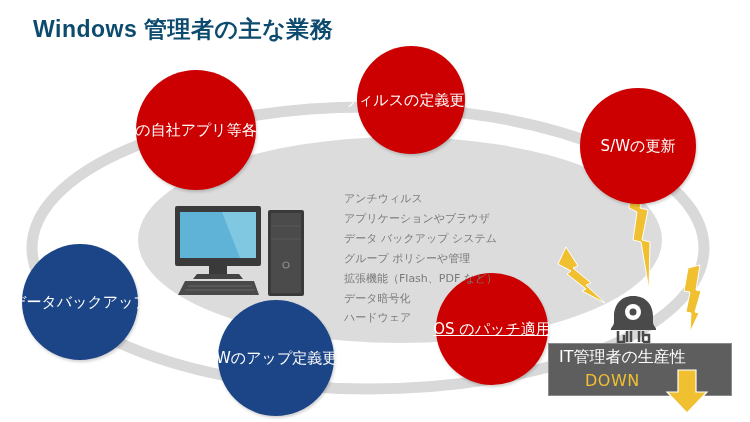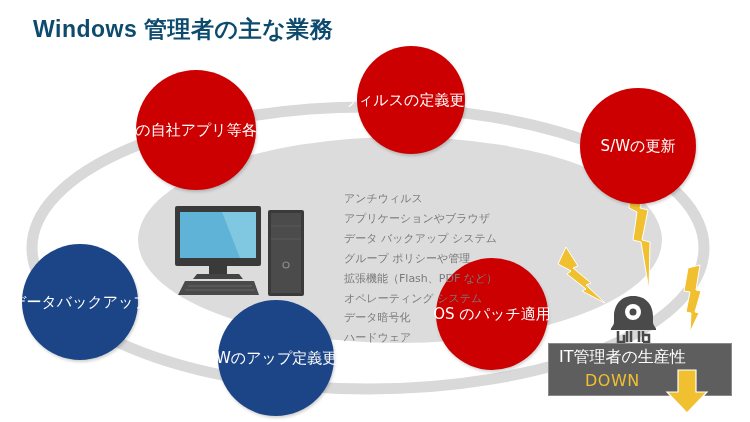--- a/index.html
+++ b/index.html
@@ -102,21 +102,21 @@
 <div class="bubble red" style="left:357px; top:46px; width:108px; height:108px;">
   <span>ウィルスの</span>
   <span>定義更新</span>
 </div>
 
 <div class="bubble red" style="left:580px; top:88px; width:116px; height:116px;">
   <span>S/Wの</span>
   <span>更新</span>
 </div>
 
-<div class="bubble red" style="left:436px; top:258px; width:112px; height:112px;">
+<div class="bubble red" style="left:436px; top:273px; width:112px; height:112px;text-decoration:underline;">
   <span>OS の</span>
   <span>パッチ適用</span>
 </div>
 
 <div class="bubble blue" style="left:22px; top:244px; width:116px; height:116px;">
   <span>データ</span>
   <span>バックアップ</span>
 </div>
 
 <div class="bubble blue" style="left:218px; top:300px; width:116px; height:116px;">
@@ -124,21 +124,20 @@
   <span>アップ</span>
   <span>定義更新</span>
 </div>
 
 <div class="list">
   <div>アンチウィルス</div>
   <div>アプリケーションやブラウザ</div>
   <div>データ バックアップ システム</div>
   <div>グループ ポリシーや管理</div>
   <div>拡張機能（Flash、PDF など）</div>
-  <div>オペレーティング システム</div>
   <div>データ暗号化</div>
   <div>ハードウェア</div>
 </div>
 
 <div class="prod-box">
   <div class="prod-line1">IT管理者の生産性</div>
   <div class="prod-line2">DOWN</div>
 </div>
 
 <svg width="750" height="422" viewBox="0 0 750 422" style="position:absolute; left:0; top:0; pointer-events:none;">

